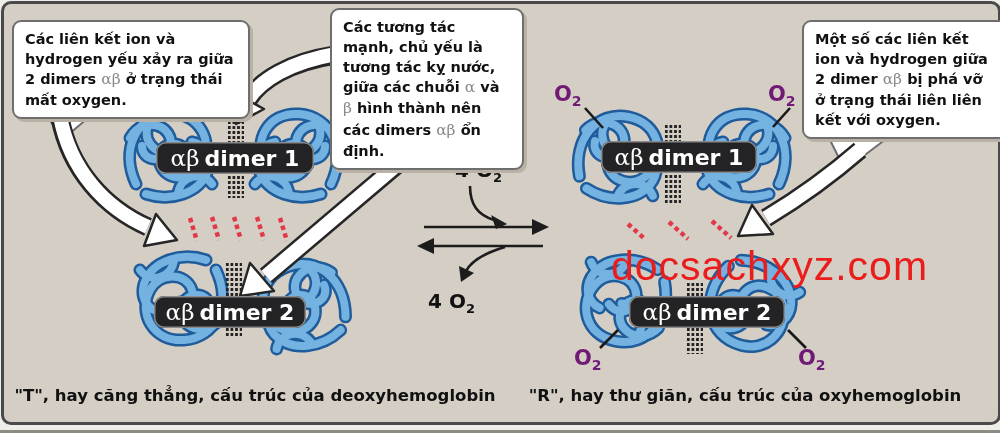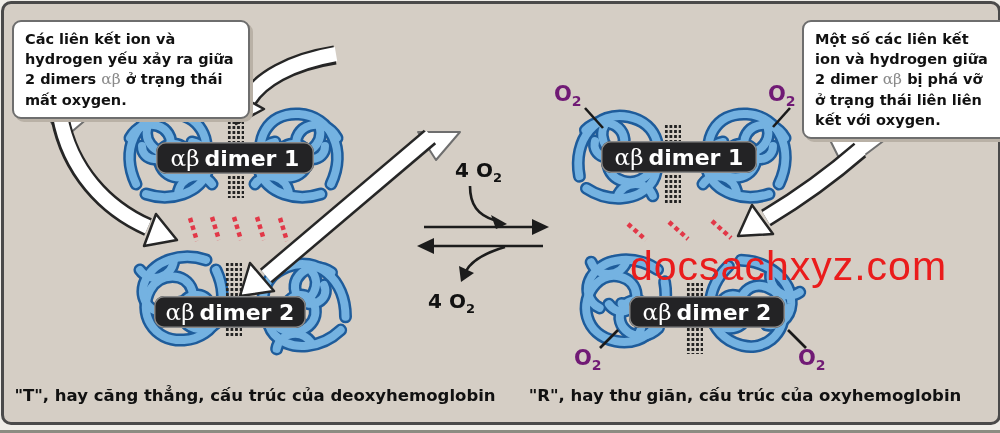--- a/index.html
+++ b/index.html
@@ -30,21 +30,21 @@
   .dots{position:absolute;z-index:2;
         background-image:radial-gradient(circle,#222 1.35px,transparent 1.6px);
         background-size:4.6px 5px;}
   .o2{position:absolute;z-index:3;font-weight:bold;font-size:21px;color:#701a75;}
   .o2 sub{font-size:14px;}
   .fouro2{position:absolute;z-index:3;font-weight:bold;font-size:20px;color:#111;}
   .fouro2 sub{font-size:13px;}
   .caption{position:absolute;z-index:3;top:386px;text-align:center;font-weight:bold;font-size:16.5px;color:#111;}
   #caption-left{left:5px;width:500px;}
   #caption-right{left:500px;width:490px;}
-  #watermark{position:absolute;z-index:5;left:630px;top:243px;font-size:41px;color:#ea1c1c;
+  #watermark{position:absolute;z-index:5;left:611px;top:243px;font-size:41px;color:#ea1c1c;
              letter-spacing:1px;font-family:"Liberation Sans",sans-serif;}
 </style>
 </head>
 <body>
 
 <div id="stage">
   <div id="panel"></div>
 
   <svg width="1000" height="433" viewBox="0 0 1000 433">
     <defs>
@@ -156,20 +156,23 @@
   <div class="o2" style="left:768px;top:82px;"><span>O</span><sub>2</sub></div>
   <div class="o2" style="left:574px;top:346px;"><span>O</span><sub>2</sub></div>
   <div class="o2" style="left:798px;top:346px;"><span>O</span><sub>2</sub></div>
 
   <div class="fouro2" style="left:455px;top:158px;"><span>4 </span><span>O</span><sub>2</sub></div>
   <div class="fouro2" style="left:428px;top:289px;"><span>4 </span><span>O</span><sub>2</sub></div>
 
   <div class="callout" style="left:12px;top:20px;width:212px;">
     <span>Các liên kết ion và hydrogen yếu xảy ra giữa 2 dimers </span><span class="gk">αβ</span><span> ở trạng thái mất oxygen.</span>
   </div>
+  <div class="callout" style="left:330px;top:8px;width:168px;">
+    <span>Các tương tác mạnh, chủ yếu là tương tác kỵ nước, giữa các chuỗi </span><span class="gk">α</span><span> và </span><span class="gk">β</span><span> hình thành nên các dimers </span><span class="gk">αβ</span><span> ổn định.</span>
+  </div>
   <div class="callout" style="left:802px;top:20px;width:182px;">
     <span>Một số các liên kết ion và hydrogen giữa 2 dimer </span><span class="gk">αβ</span><span> bị phá vỡ ở trạng thái liên liên kết với oxygen.</span>
   </div>
 
   <div class="caption" id="caption-left">"T", hay căng thẳng, cấu trúc của deoxyhemoglobin</div>
   <div class="caption" id="caption-right">"R", hay thư giãn, cấu trúc của oxyhemoglobin</div>
 
   <div id="watermark">docsachxyz.com</div>
 
   <div id="bottom-strip"></div>

